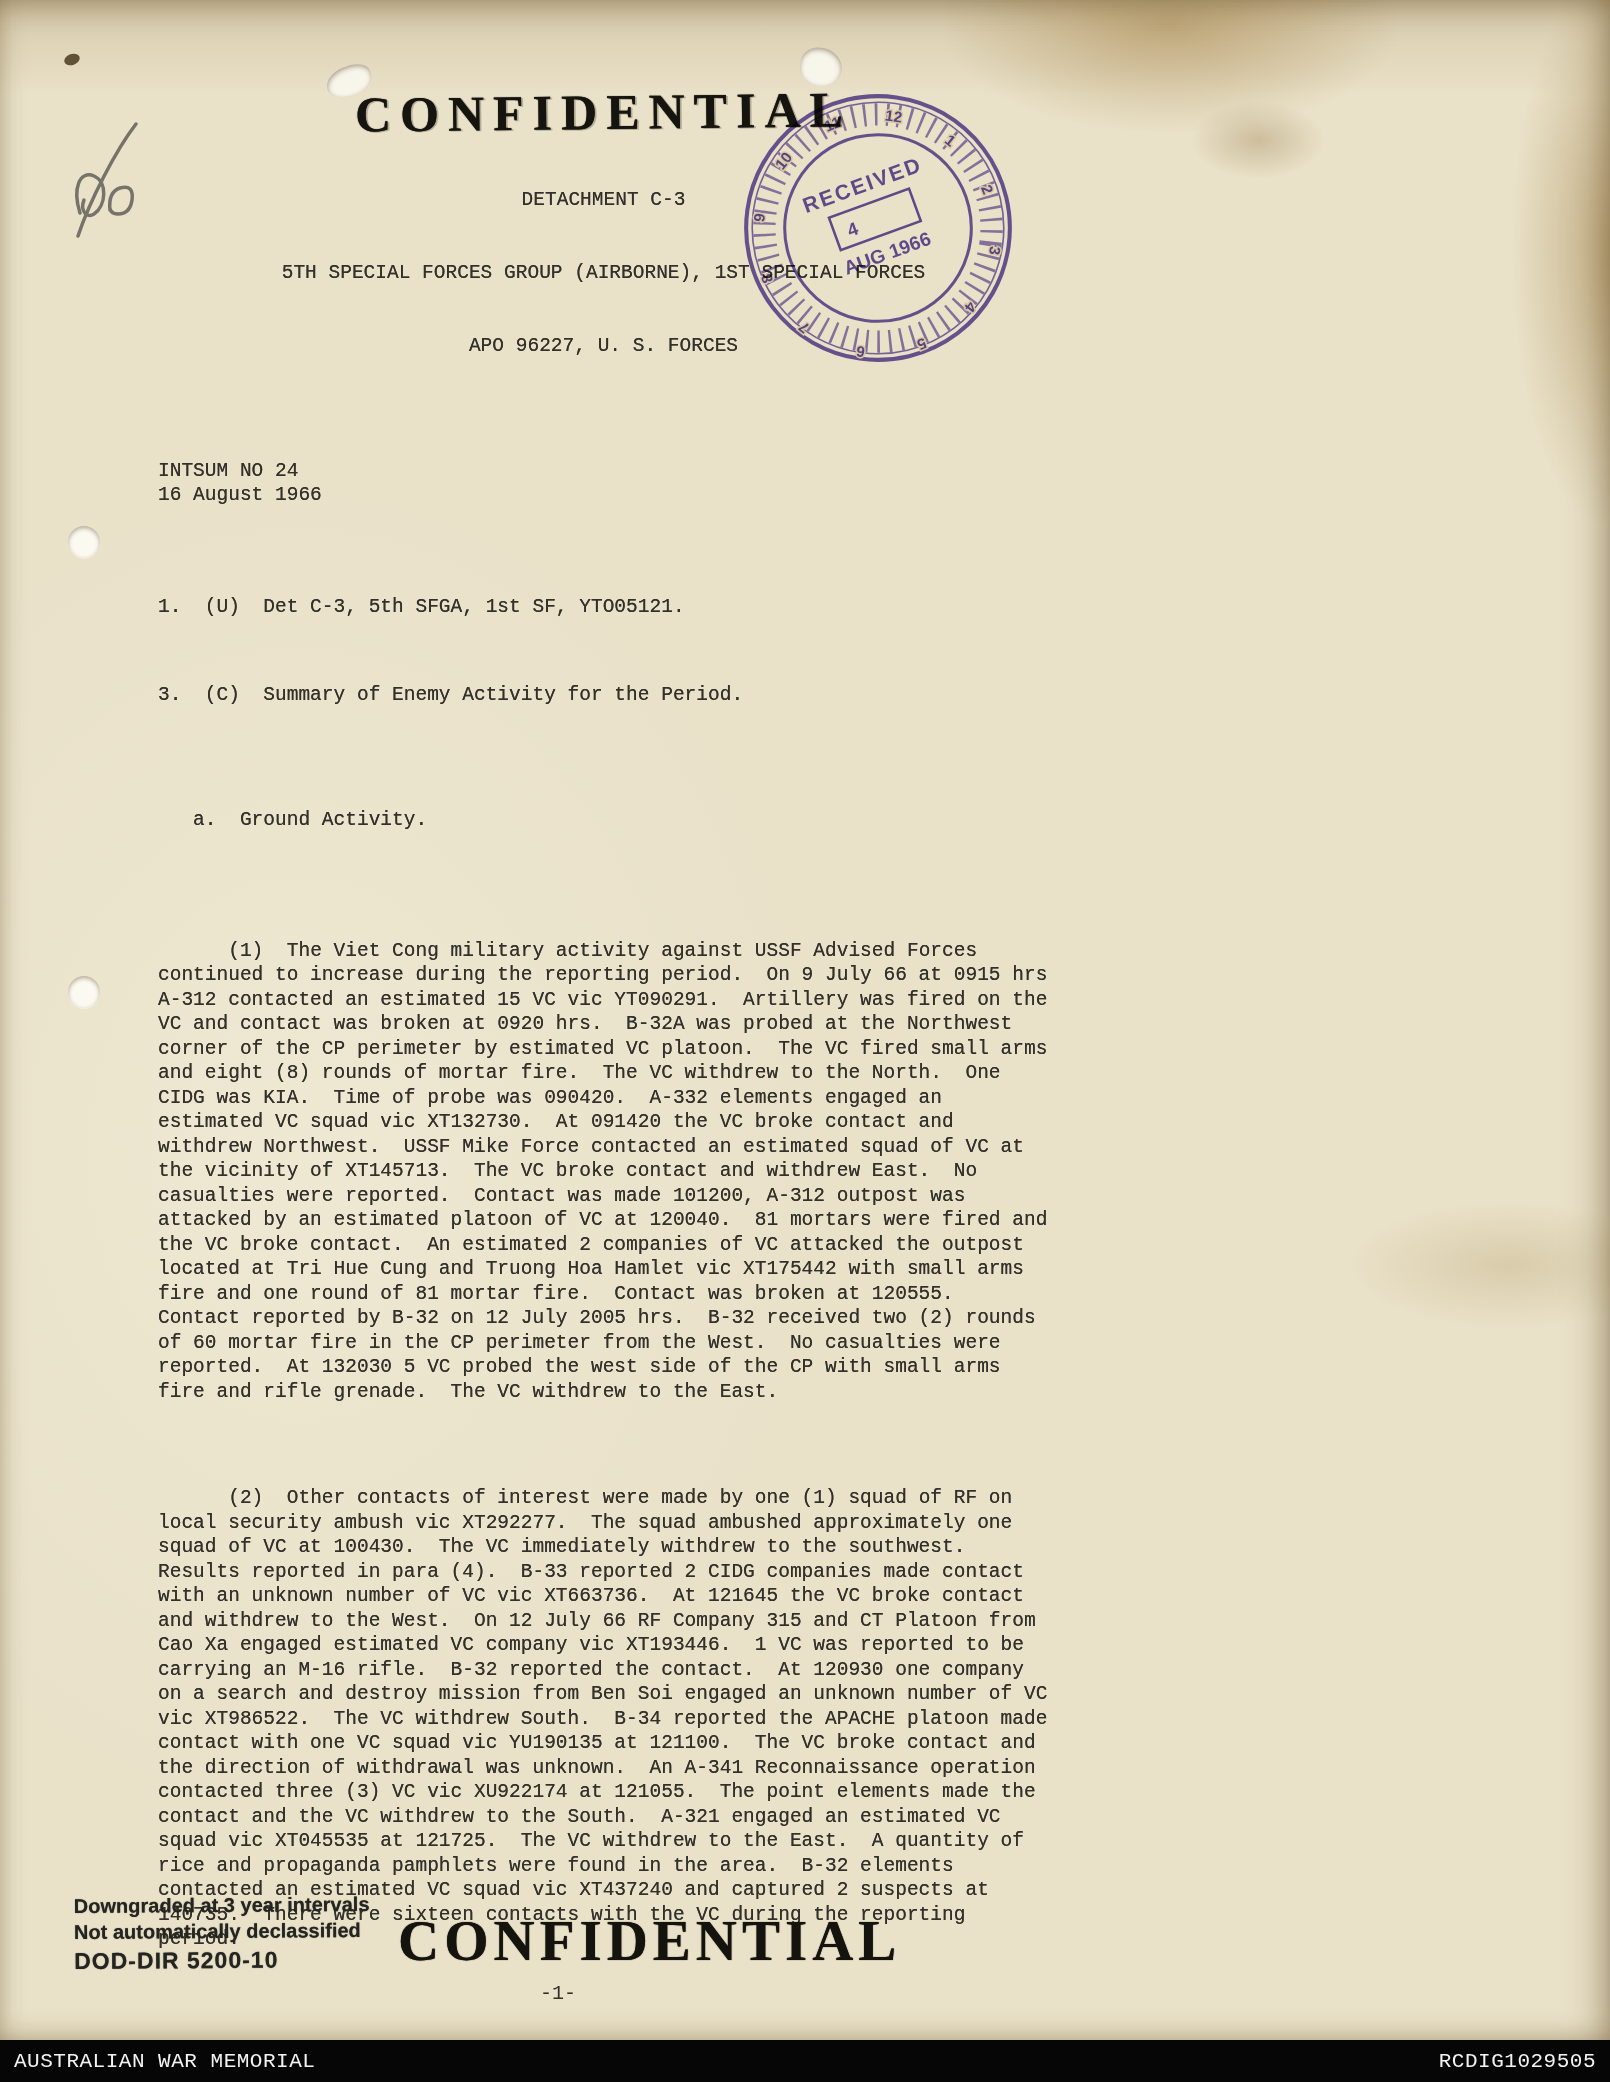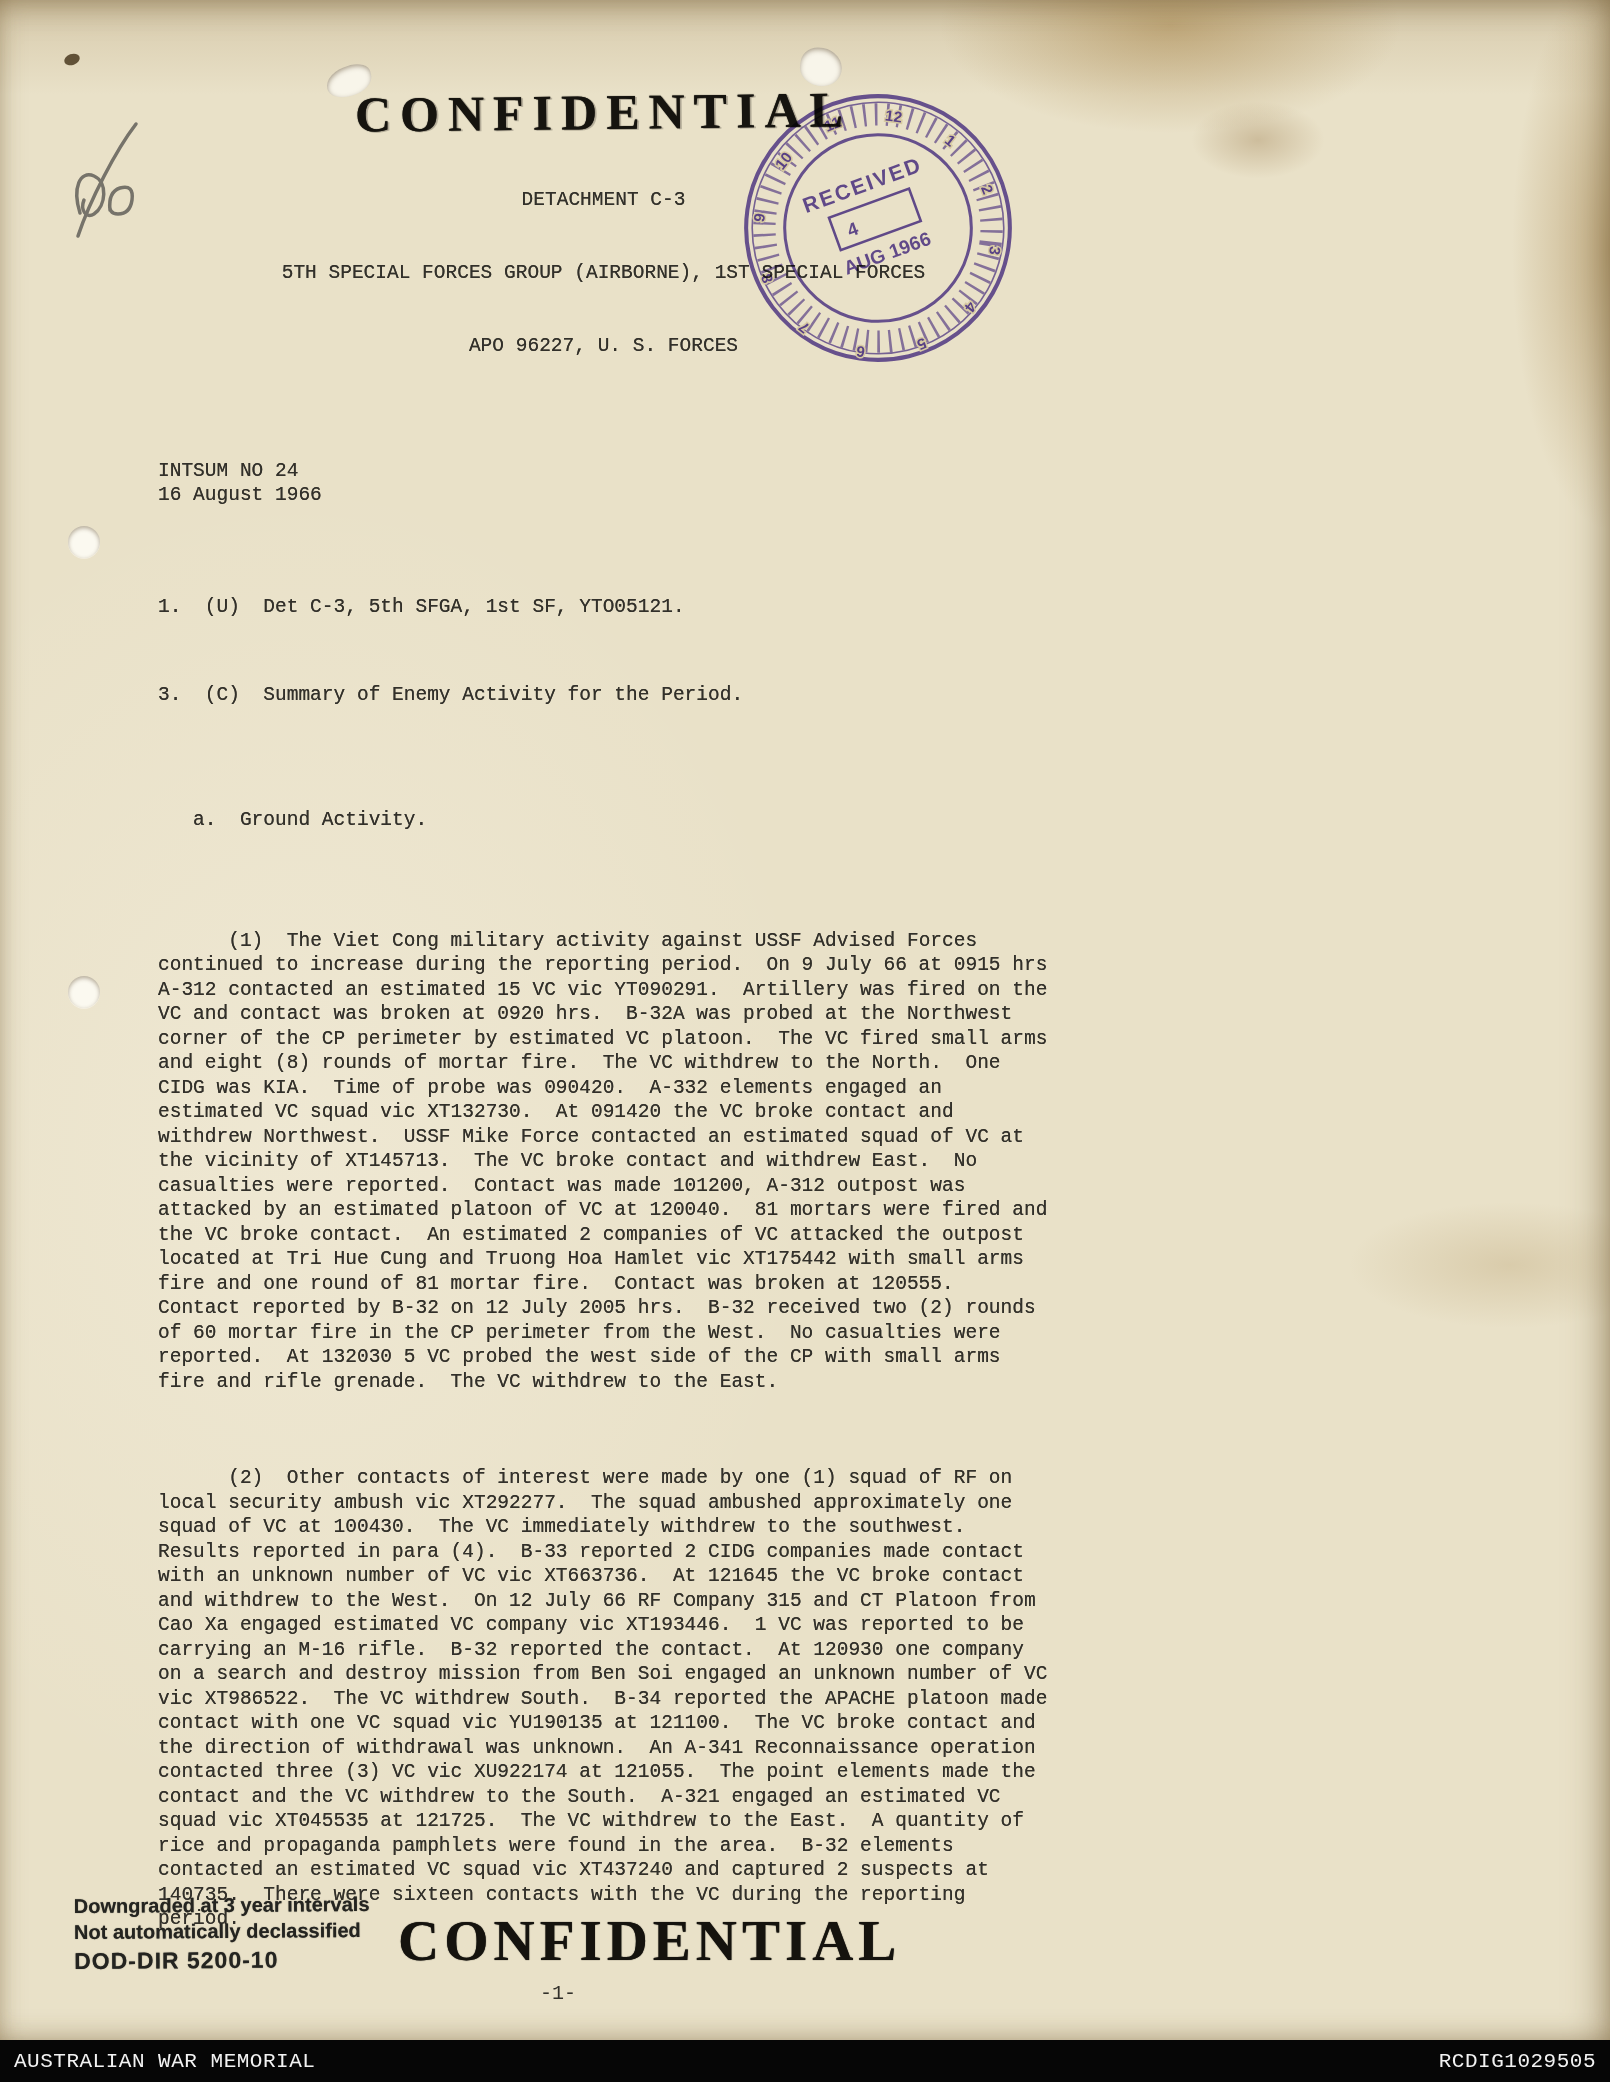--- a/index.html
+++ b/index.html
@@ -23,21 +23,21 @@
     font:19.5px/24.5px "Liberation Mono","DejaVu Sans Mono",monospace;
     color:#32302a;white-space:pre-wrap;
     text-shadow:0 0 .6px rgba(50,48,42,.85);}
   .classification-top{font-family:"Liberation Serif",serif;font-weight:700;font-size:50px;
     line-height:54px;letter-spacing:9px;text-align:center;color:#16140f;
     transform:rotate(-.6deg);text-shadow:0 0 1px #16140f,2px 1px 0 rgba(22,20,15,.22);}
   .unit{text-align:center;line-height:24px;}
   .meta-row{display:flex;justify-content:space-between;margin-top:27px;padding-right:66px;flex-direction:column;}
   .item{margin-top:14px;}
   .subheading{margin-top:27px;font-family:Liberation Mono, monospace;}
-  .para{margin-top:23px;}
+  .para{margin-top:33px;}
   .downgrade{position:absolute;left:74px;top:1892px;
     font-family:"Liberation Sans",sans-serif;font-weight:700;font-size:20px;line-height:26px;
     color:#242420;transform:rotate(-.4deg);text-shadow:0 0 1px rgba(36,36,32,.7);}
   .downgrade .line3{font-size:23px;letter-spacing:1px;margin-top:3px;}
   .classification-bottom{position:absolute;left:398px;top:1908px;
     font-family:"Liberation Serif",serif;font-weight:700;font-size:57px;letter-spacing:5px;
     color:#15130e;text-shadow:0 0 1px #15130e;}
   .page-number{position:absolute;left:158px;top:1982px;width:800px;text-align:center;
     font:20px/24px "Liberation Mono","DejaVu Sans Mono",monospace;color:#32302a;}
   .stamp-wrap{position:absolute;left:736px;top:86px;width:284px;height:284px;

